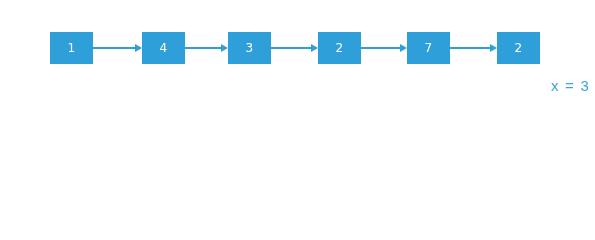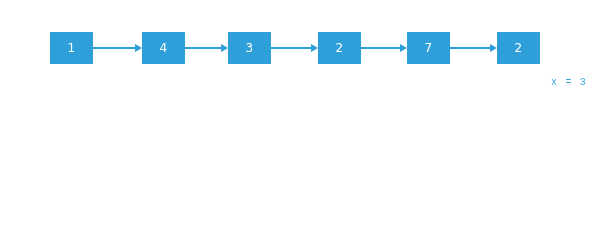--- a/index.html
+++ b/index.html
@@ -56,22 +56,22 @@
     height: 0;
     border-top: 4.2px solid transparent;
     border-bottom: 4.2px solid transparent;
     border-left: 7px solid #2e9fd8;
   }
   #annotation {
     position: absolute;
     left: 551px;
     top: 77px;
     color: #3aa5dd;
-    font-size: 10px;
-    font-family: Liberation Mono, monospace;
+    font-size: 15px;
+    font-family: Liberation Sans, sans-serif;
     letter-spacing: 1.2px;
     white-space: nowrap;
   }
 </style>
 </head>
 <body>
 
 <div id="canvas">
 
   <div class="link" id="link-0" style="left: 93px; width: 49px;">

